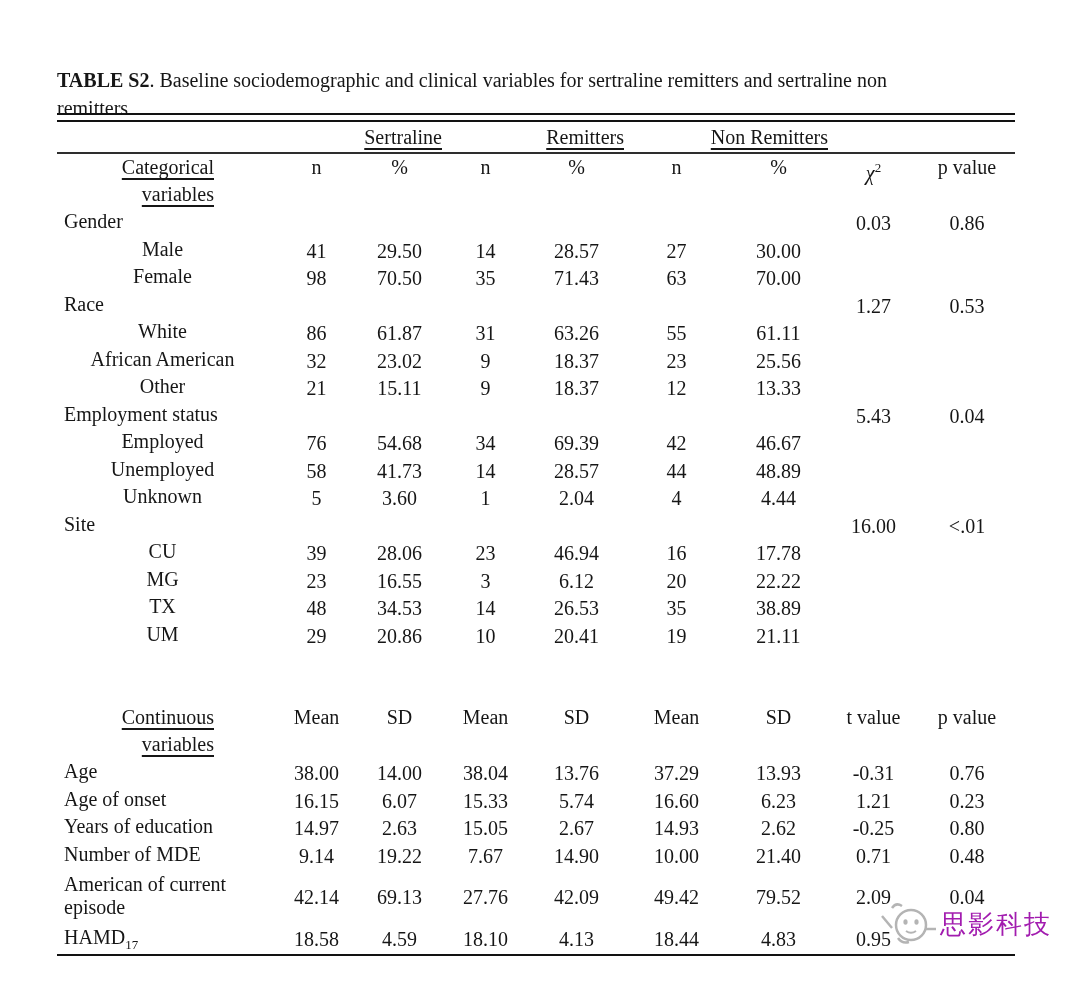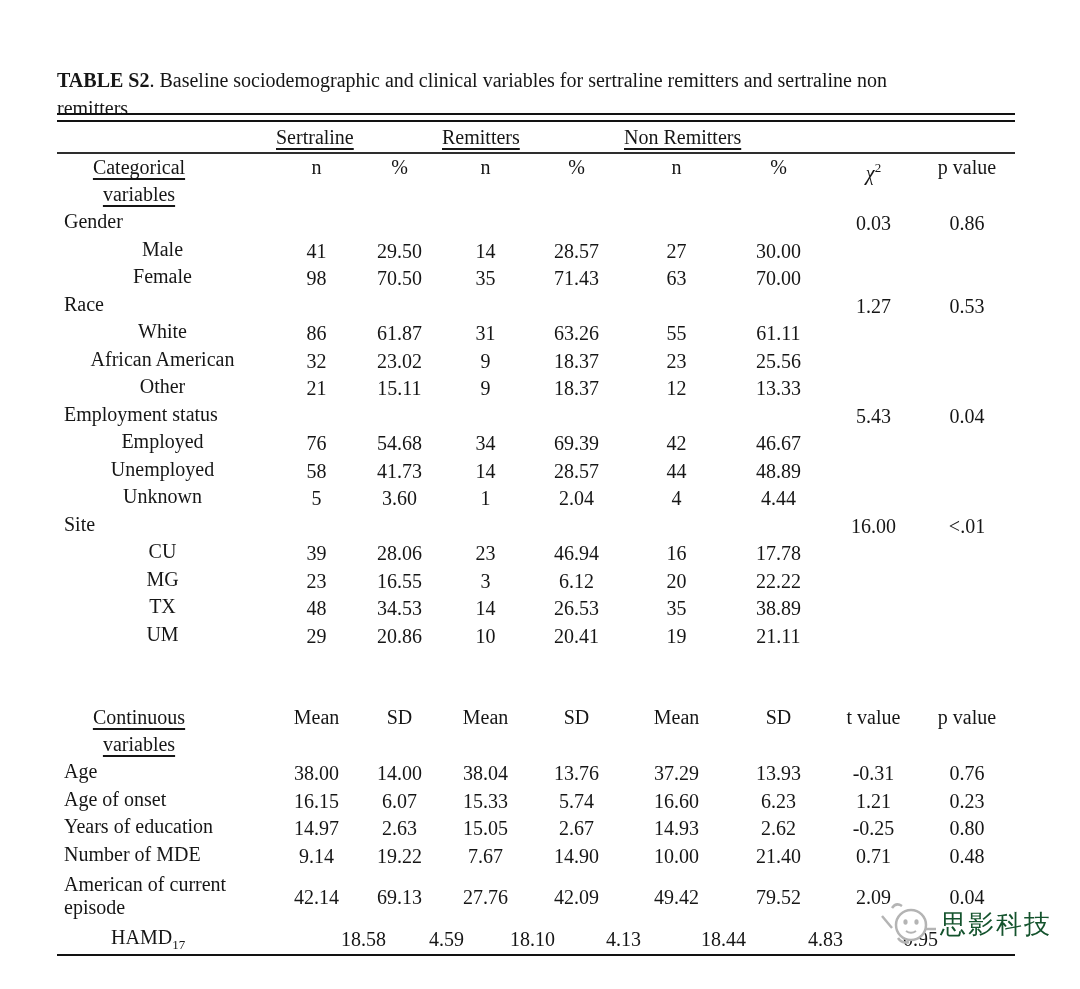--- a/index.html
+++ b/index.html
@@ -21,47 +21,47 @@
     font-size:20px;
   }
   .rule-dbl{height:5px;border-top:2px solid #121212;border-bottom:2px solid #121212;}
   .rule-single{height:0;border-top:2px solid #2e2e2e;}
   .rule-bottom{height:0;border-top:2px solid #121212;}
   .grow{
     display:grid;
     grid-template-columns:219px 166px 182px 204px 91px 96px;
     height:30px;align-items:center;
   }
-  .gcell{text-align:left;}
+  .gcell{text-align:right;}
   .ul{text-decoration:underline;text-underline-offset:4px;text-decoration-thickness:1.5px;}
   .trow{
     display:grid;
     grid-template-columns:219px 81px 85px 87px 95px 105px 99px 91px 96px;
     height:27.5px;align-items:center;
   }
   .trow.hdr{height:56px;align-items:start;line-height:27px;}
   .trow.tall{height:55px;}
-  .trow.last{height:29px;margin-left:47px;}
+  .trow.last{height:29px;}
   .cell{text-align:center;white-space:nowrap;}
   .lab{white-space:normal;}
   .lab.al{text-align:left;padding-left:7px;}
   .lab.ar{text-align:center;padding-right:8px;}
-  .seclab{display:inline-block;max-width:150px;text-align:center;}
+  .seclab{display:inline-block;max-width:150px;text-align:right;}
   .gap{height:54px;}
   sup{font-size:13px;}
   sub{font-size:13px;}
   .chi{font-style:italic;}
   .watermark{
     position:absolute;left:878px;top:898px;
     display:flex;align-items:center;
     color:#ababab;
   }
   .wm-text{
     font-family:"DejaVu Sans","Liberation Sans",sans-serif;
-    font-size:26px;letter-spacing:2px;color:#14532d;
+    font-size:26px;letter-spacing:2px;color:#a21caf;
   }
 </style>
 </head>
 <body>
 
 <div class="page">
 
   <div class="title"><span class="bold">TABLE S2</span><span>. Baseline sociodemographic and clinical variables for sertraline remitters and sertraline non remitters</span></div>
 
   <div class="tbl">

